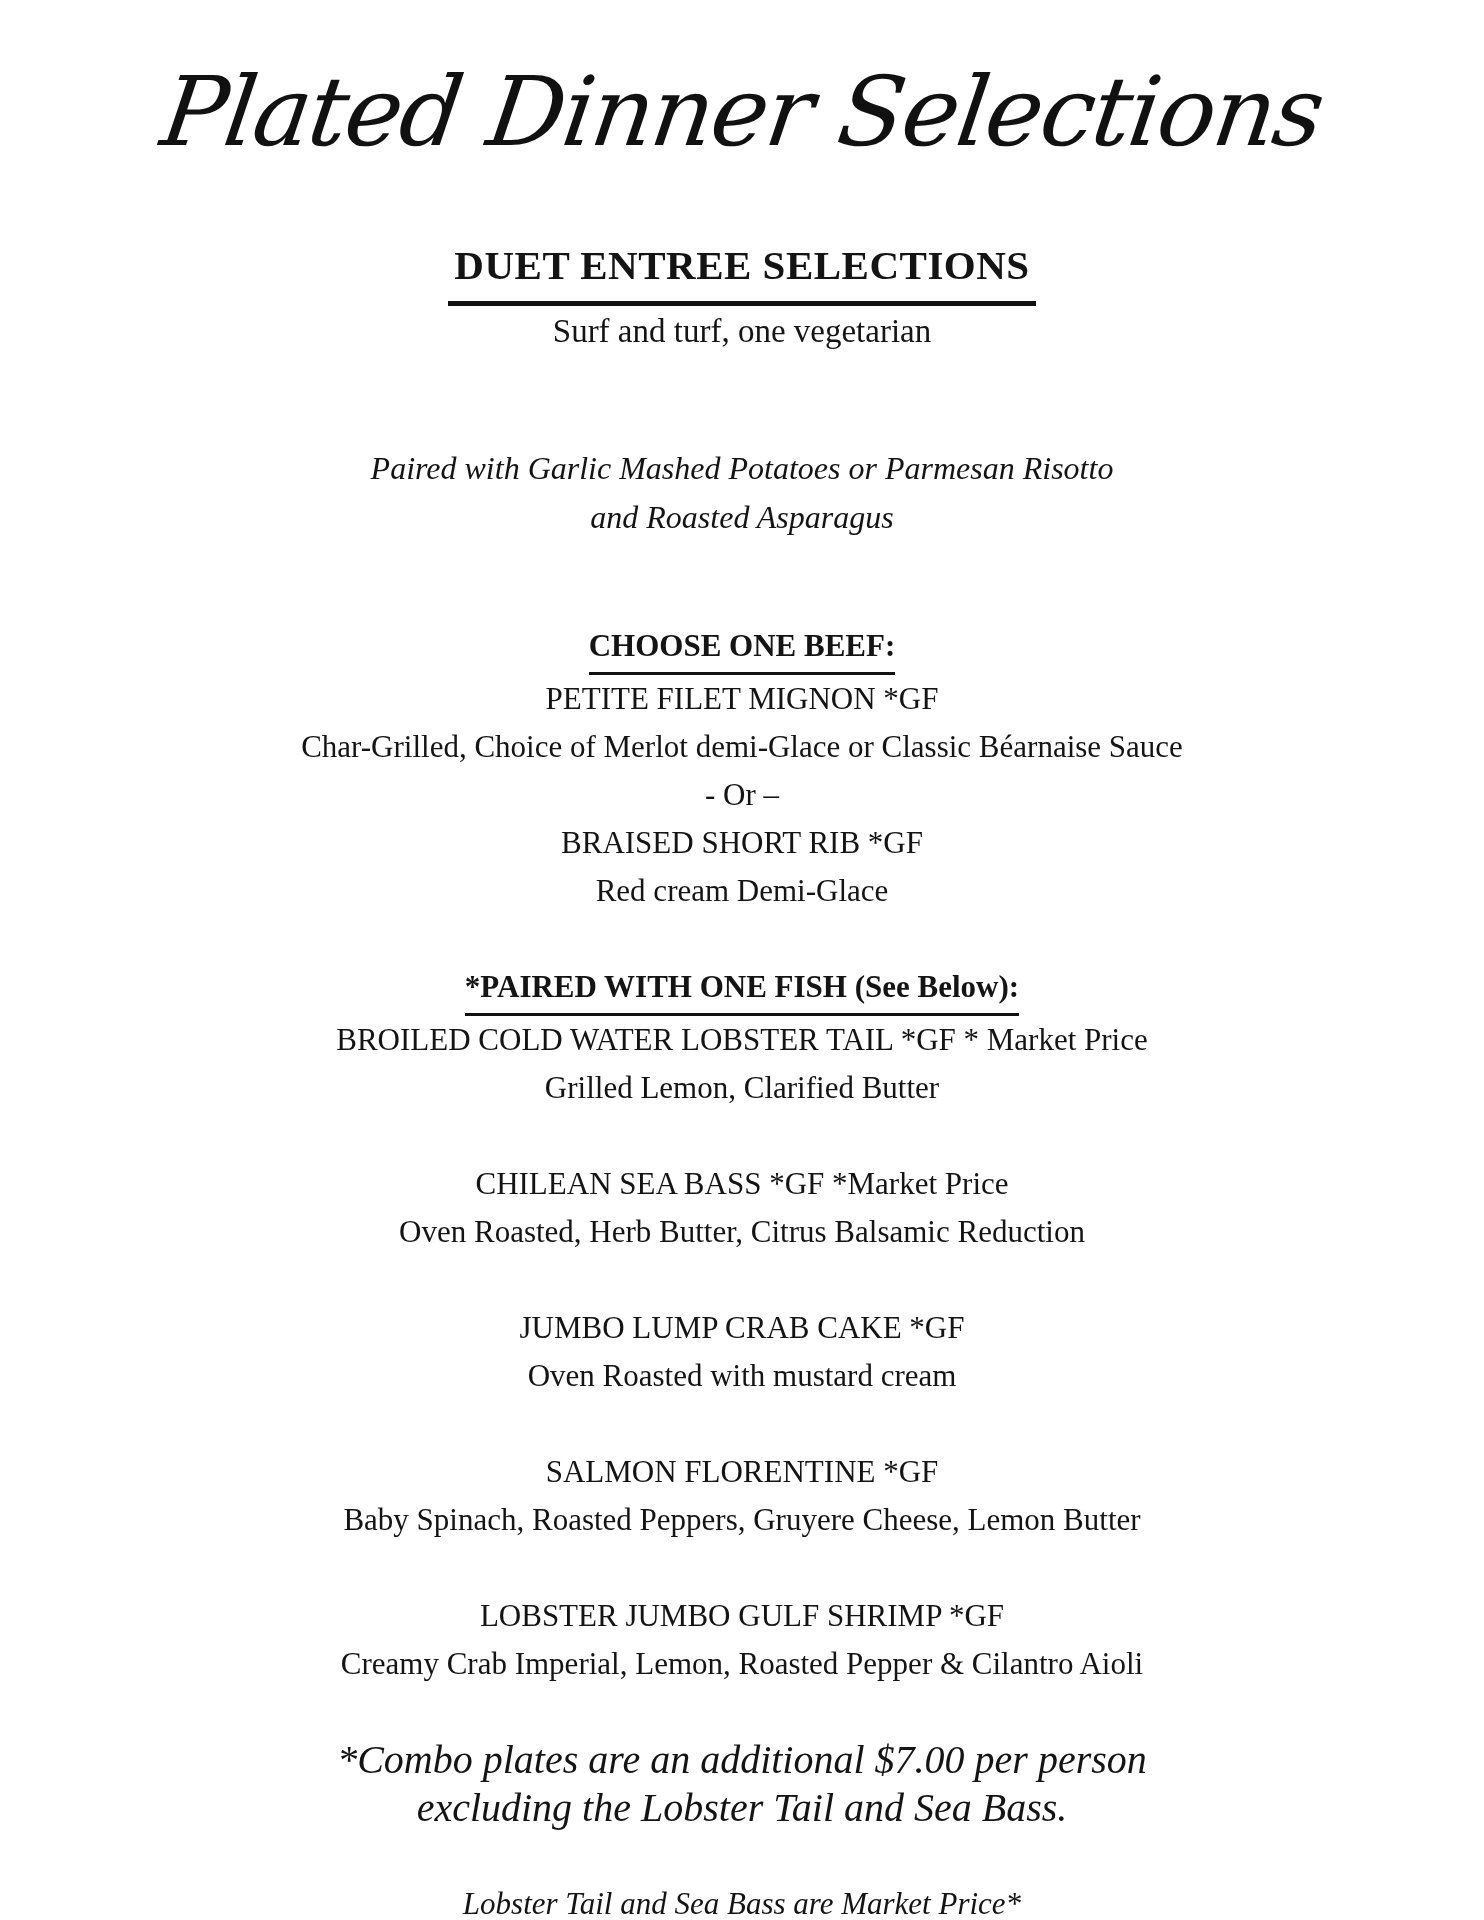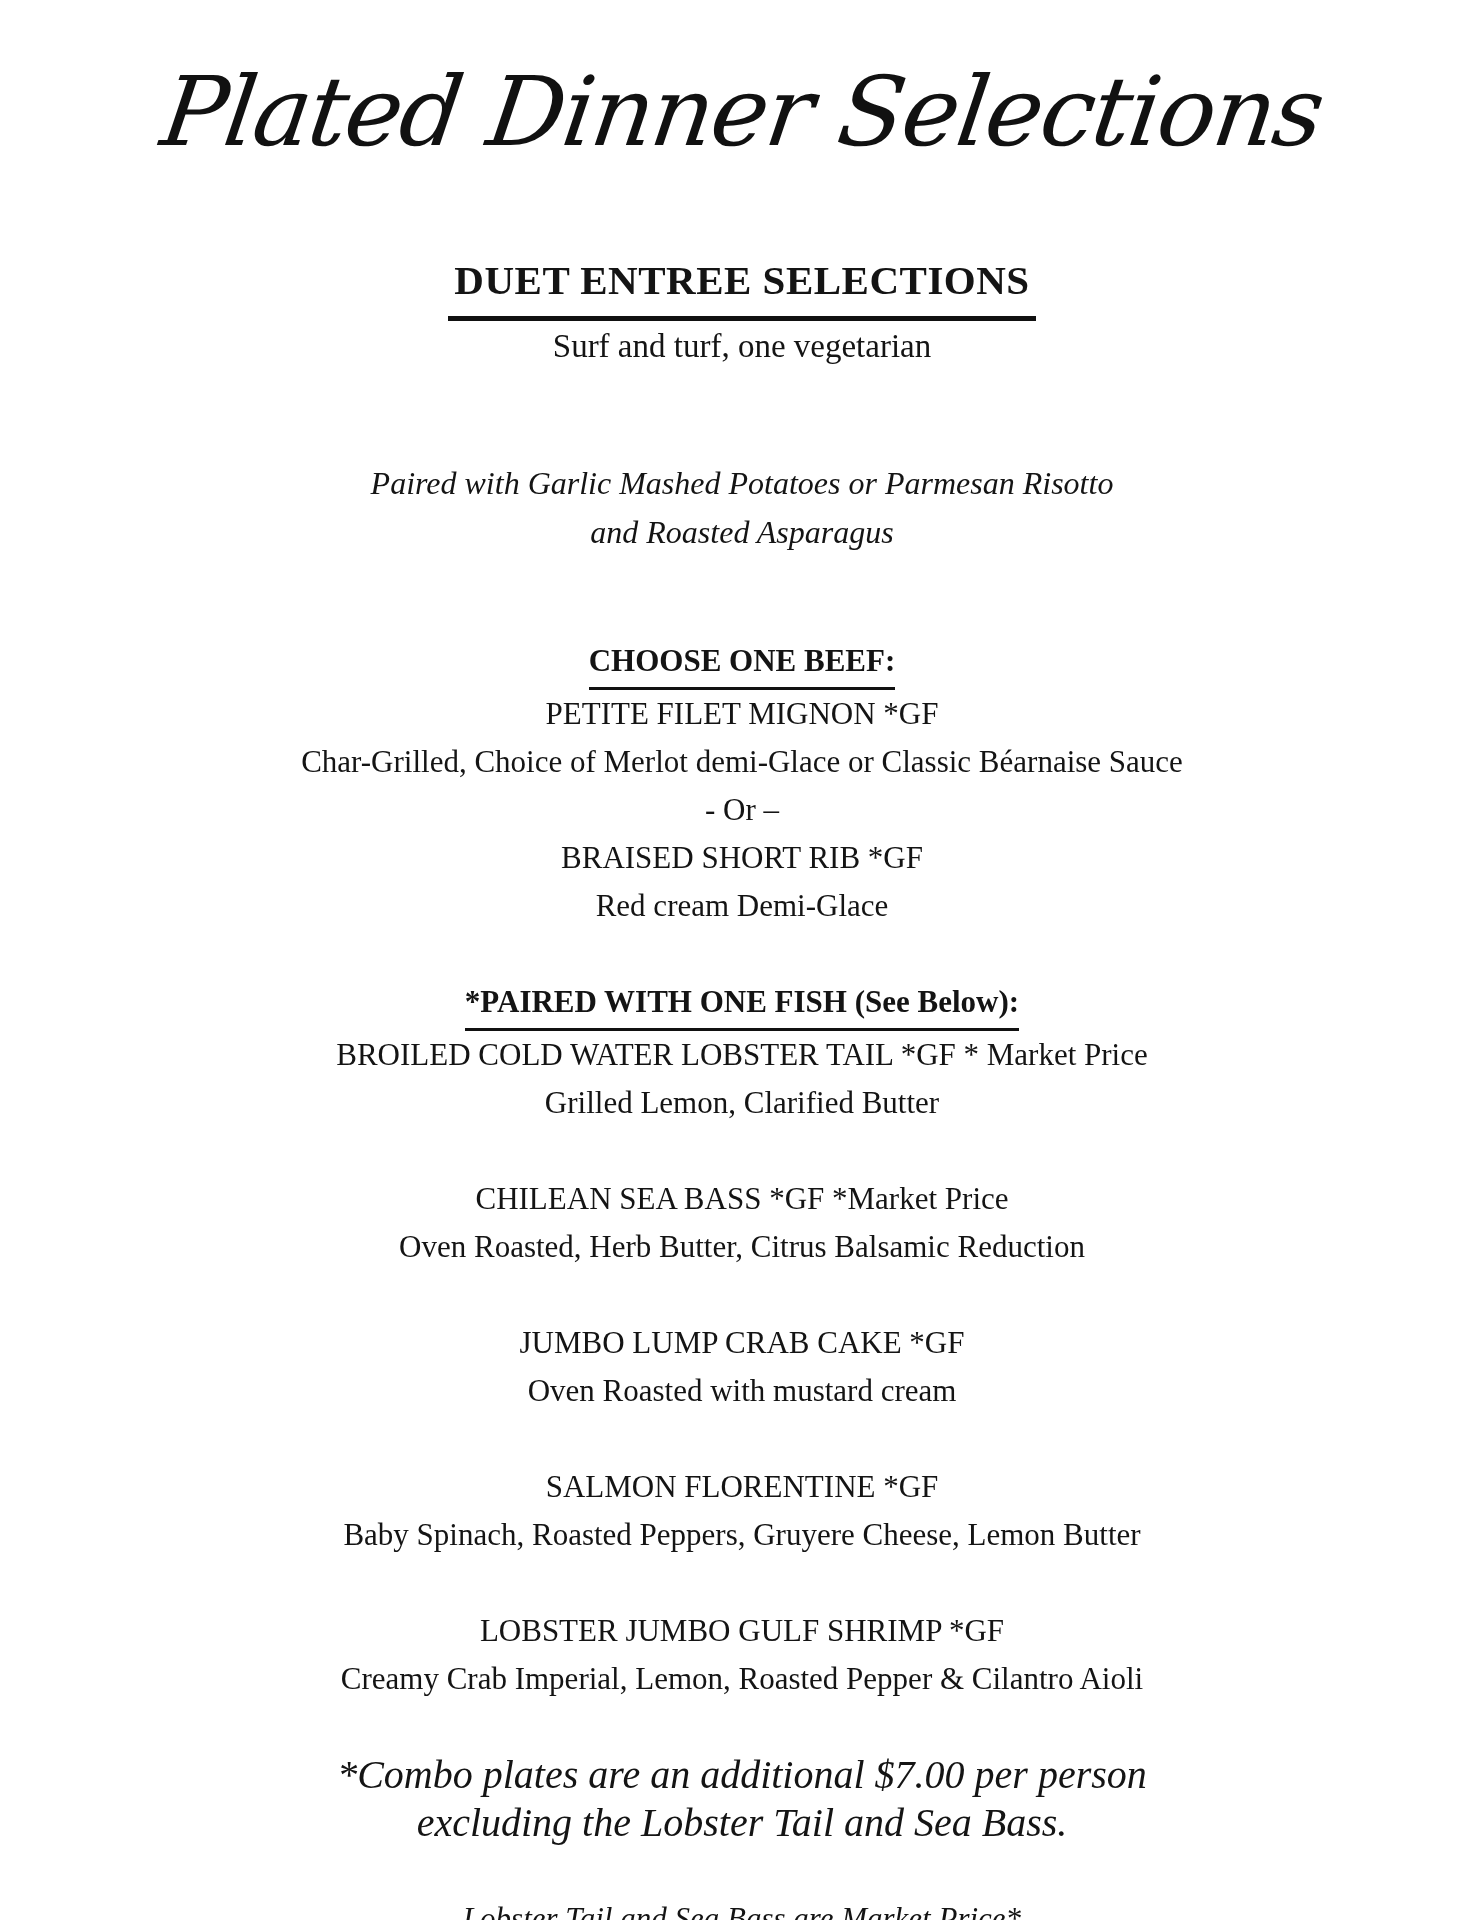--- a/index.html
+++ b/index.html
@@ -33,21 +33,21 @@
     font-family: "DejaVu Serif", serif;
     font-style: italic;
     font-weight: 400;
     font-size: 96px;
     letter-spacing: -2px;
     transform: skewX(-8deg);
     white-space: nowrap;
     color: #111111;
   }
   .main-heading-wrap {
-    margin-top: 39px;
+    margin-top: 24px;
     line-height: 58px;
   }
   .main-heading {
     display: inline-block;
     font-size: 41px;
     font-weight: 700;
     letter-spacing: 0.5px;
     border-bottom: 5px solid #111111;
     padding: 0 6px 7px 6px;
   }

